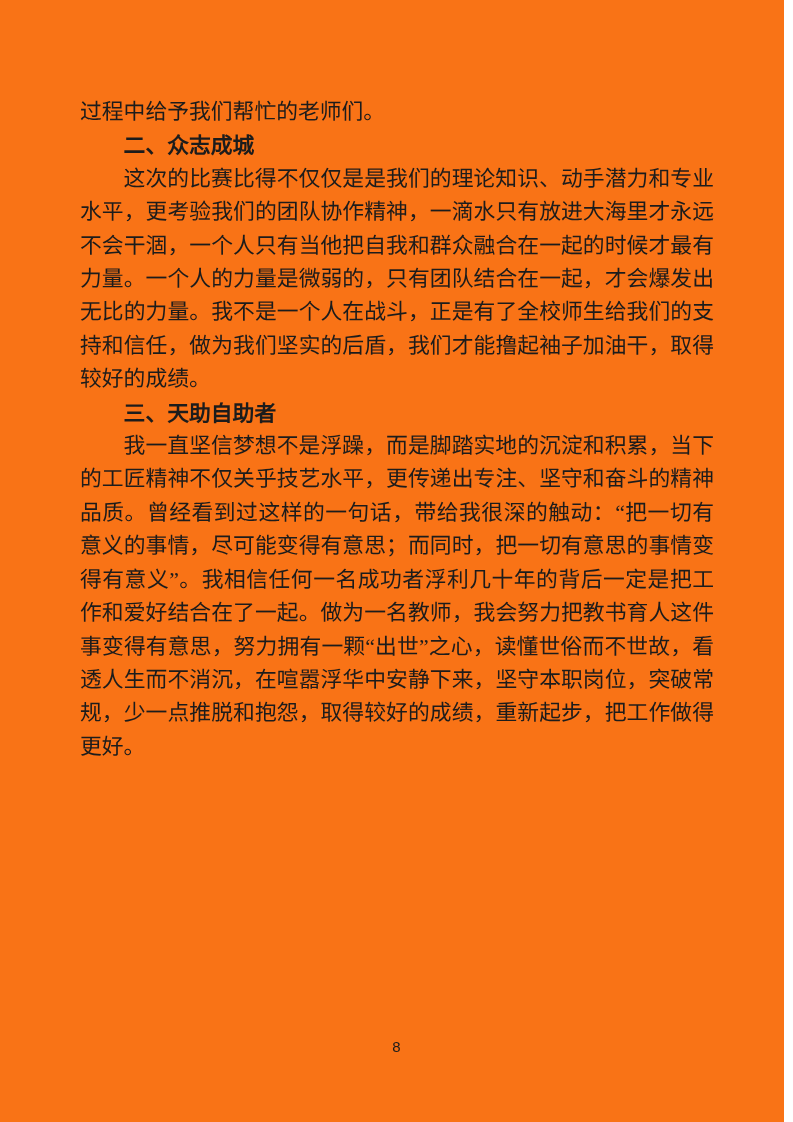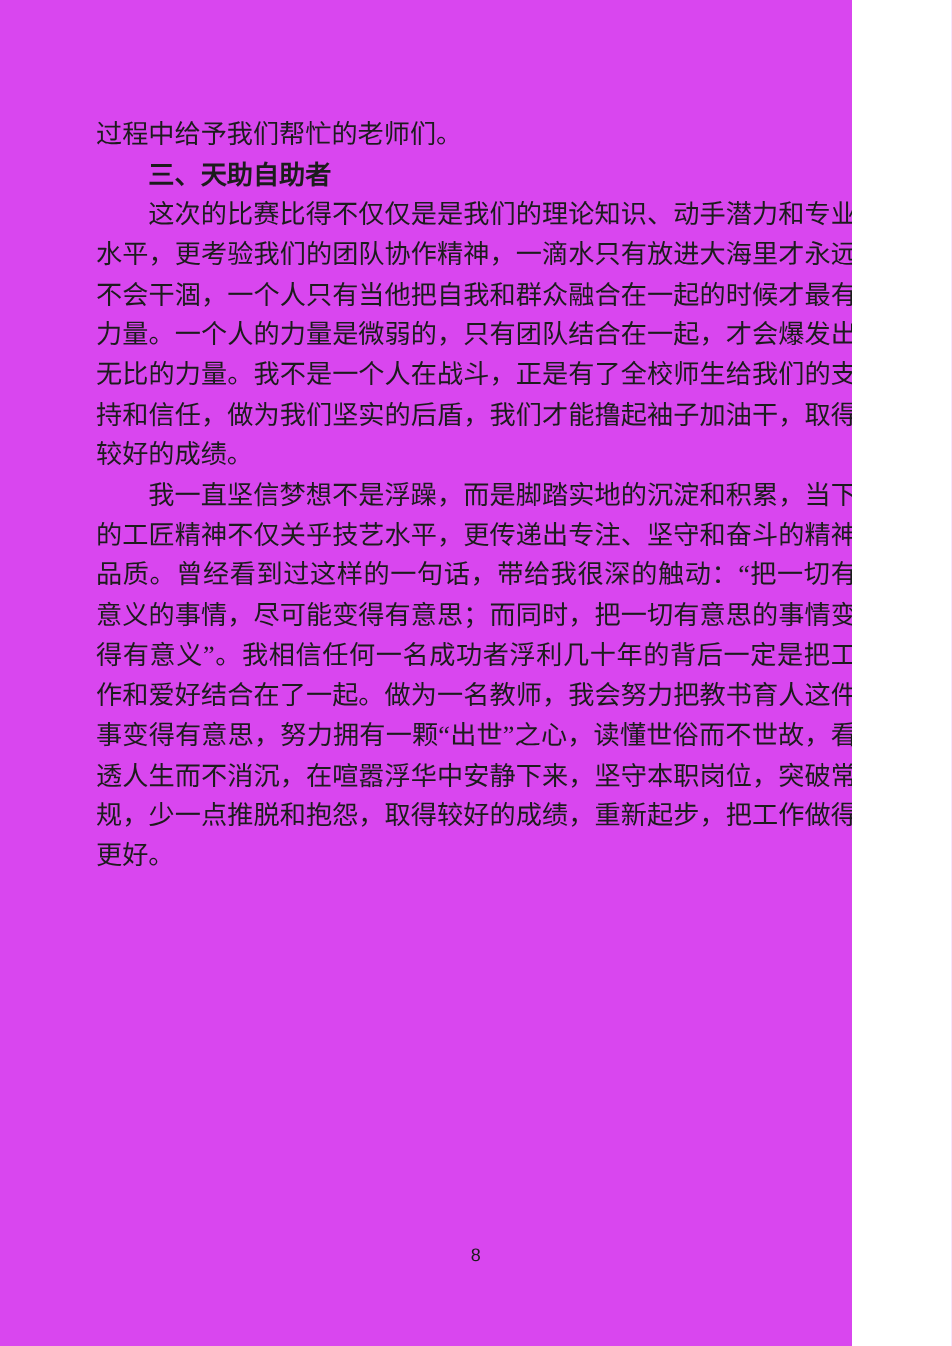--- a/index.html
+++ b/index.html
@@ -2,23 +2,23 @@
 <html lang="zh-CN"><head>
 <meta charset="utf-8">
 <style>
   html, body {
     margin: 0;
     padding: 0;
     background: #ffffff;
   }
   .page {
     position: relative;
-    width: 710px;
+    width: 784px;
     height: 1122px;
-    background: #d946ef;
+    background: #f97316;
     overflow: hidden;
     color: #1c1c1c;
     font-family: "Liberation Serif", "DejaVu Serif", serif;
   }
   .content {
     position: absolute;
     left: 80px;
     top: 96px;
     width: 634px;
     font-size: 21.8px;
@@ -55,20 +55,21 @@
     color: #1c1c1c;
     font-family: "Liberation Sans", "DejaVu Sans", sans-serif;
   }
 </style>
 </head>
 <body>
 
 <div class="page">
   <div class="content" id="doc-content">
       <p class="block block-continuation">过程中给予我们帮忙的老师们。</p>
+      <p class="block block-heading">二、众志成城</p>
+      <p class="block block-paragraph">这次的比赛比得不仅仅是是我们的理论知识、动手潜力和专业水平，更考验我们的团队协作精神，一滴水只有放进大海里才永远不会干涸，一个人只有当他把自我和群众融合在一起的时候才最有力量。一个人的力量是微弱的，只有团队结合在一起，才会爆发出无比的力量。我不是一个人在战斗，正是有了全校师生给我们的支持和信任，做为我们坚实的后盾，我们才能撸起袖子加油干，取得较好的成绩。</p>
       <p class="block block-heading">三、天助自助者</p>
-      <p class="block block-paragraph">这次的比赛比得不仅仅是是我们的理论知识、动手潜力和专业水平，更考验我们的团队协作精神，一滴水只有放进大海里才永远不会干涸，一个人只有当他把自我和群众融合在一起的时候才最有力量。一个人的力量是微弱的，只有团队结合在一起，才会爆发出无比的力量。我不是一个人在战斗，正是有了全校师生给我们的支持和信任，做为我们坚实的后盾，我们才能撸起袖子加油干，取得较好的成绩。</p>
       <p class="block block-paragraph">我一直坚信梦想不是浮躁，而是脚踏实地的沉淀和积累，当下的工匠精神不仅关乎技艺水平，更传递出专注、坚守和奋斗的精神品质。曾经看到过这样的一句话，带给我很深的触动：“把一切有意义的事情，尽可能变得有意思；而同时，把一切有意思的事情变得有意义”。我相信任何一名成功者浮利几十年的背后一定是把工作和爱好结合在了一起。做为一名教师，我会努力把教书育人这件事变得有意思，努力拥有一颗“出世”之心，读懂世俗而不世故，看透人生而不消沉，在喧嚣浮华中安静下来，坚守本职岗位，突破常规，少一点推脱和抱怨，取得较好的成绩，重新起步，把工作做得更好。</p>
     </div>
   <div class="footer">
     <span class="page-number">8</span>
   </div>
 </div>
 
 </body></html>

